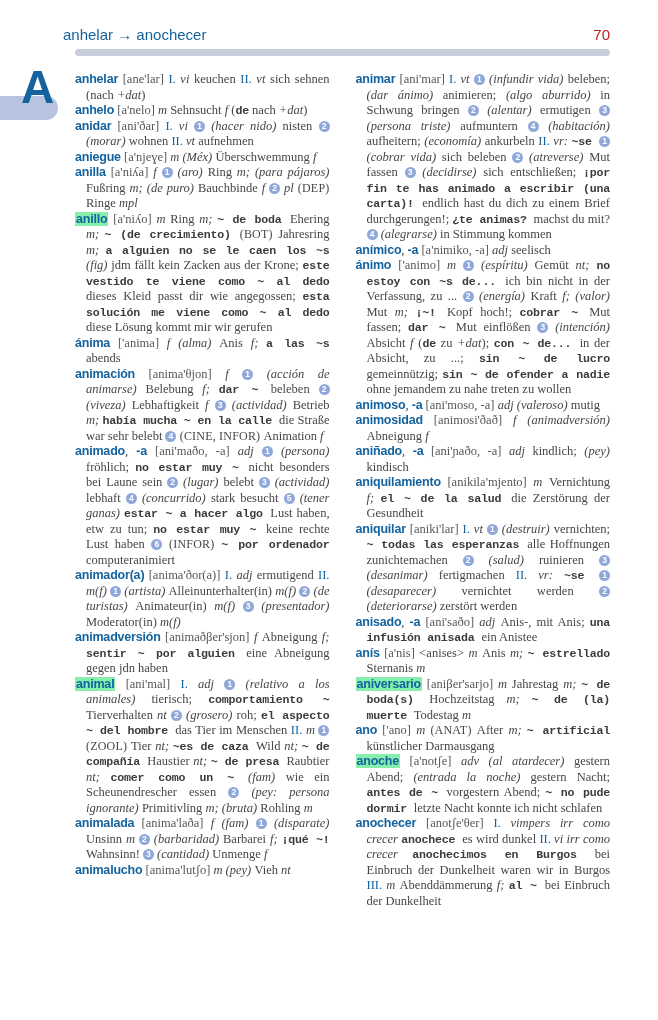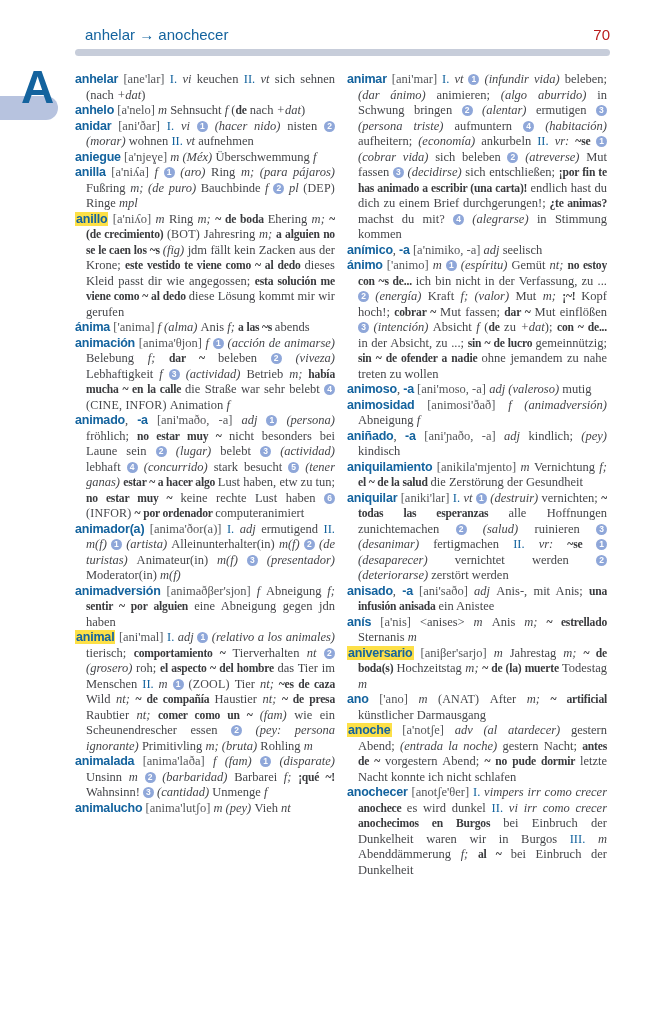--- a/index.html
+++ b/index.html
@@ -9,21 +9,21 @@
     width: 658px;
     height: 1020px;
     background: #ffffff;
     font-family: "Liberation Serif", serif;
     color: #45464a;
     overflow: hidden;
   }
   
   .hdr {
     position: absolute;
-    left: 85px; right: 48px; top: 26px;
+    left: 63px; right: 48px; top: 26px;
     display: flex; justify-content: space-between; align-items: baseline;
     font-family: "Liberation Sans", sans-serif;
     font-size: 15px;
   }
   .hdr-range { color: #14639e; }
   .hdr-page  { color: #b91c1c; }
   .hdr-rule {
     position: absolute;
     left: 75px; right: 48px; top: 49px;
     height: 7px; border-radius: 4px;
@@ -45,44 +45,44 @@
     font-size: 46px;
     line-height: 50px;
     color: #14639e;
   }
   
   .columns {
     position: absolute;
     left: 75px; top: 72px;
     width: 535px; height: 934px;
     display: flex;
-    gap: 12px;
+    gap: 26px;
     overflow: hidden;
   }
   .col { width: 260px; height: 100%; overflow: hidden; }
   .entry {
     font-size: 12.5px;
     line-height: 15.5px;
     text-align: justify;
     padding-left: 11px;
     text-indent: -11px;
   }
   
   .seg-h, .seg-hh {
     font-family: "Liberation Sans", sans-serif;
     font-weight: bold;
     color: #14639e;
     letter-spacing: -0.2px;
   }
-  .seg-hh { background: #fde047; padding: 0 1px; }
+  .seg-hh { background: #86efac; padding: 0 1px; }
   .seg-p { color: #55565a; }
   .seg-i { font-style: italic; }
   .seg-r { }
   .seg-b {
-    font-family: Liberation Serif, serif;
+    font-family: Liberation Mono, monospace;
     font-weight: bold;
     font-size: 11.6px;
     color: #3a3b3e;
     letter-spacing: -0.2px;
   }
   .seg-n { color: #14639e; }
   .seg-k { font-size: 12px; text-transform: uppercase; letter-spacing: 0.2px; }
   .seg-c {
     display: inline-block;
     width: 11px; height: 11px;

